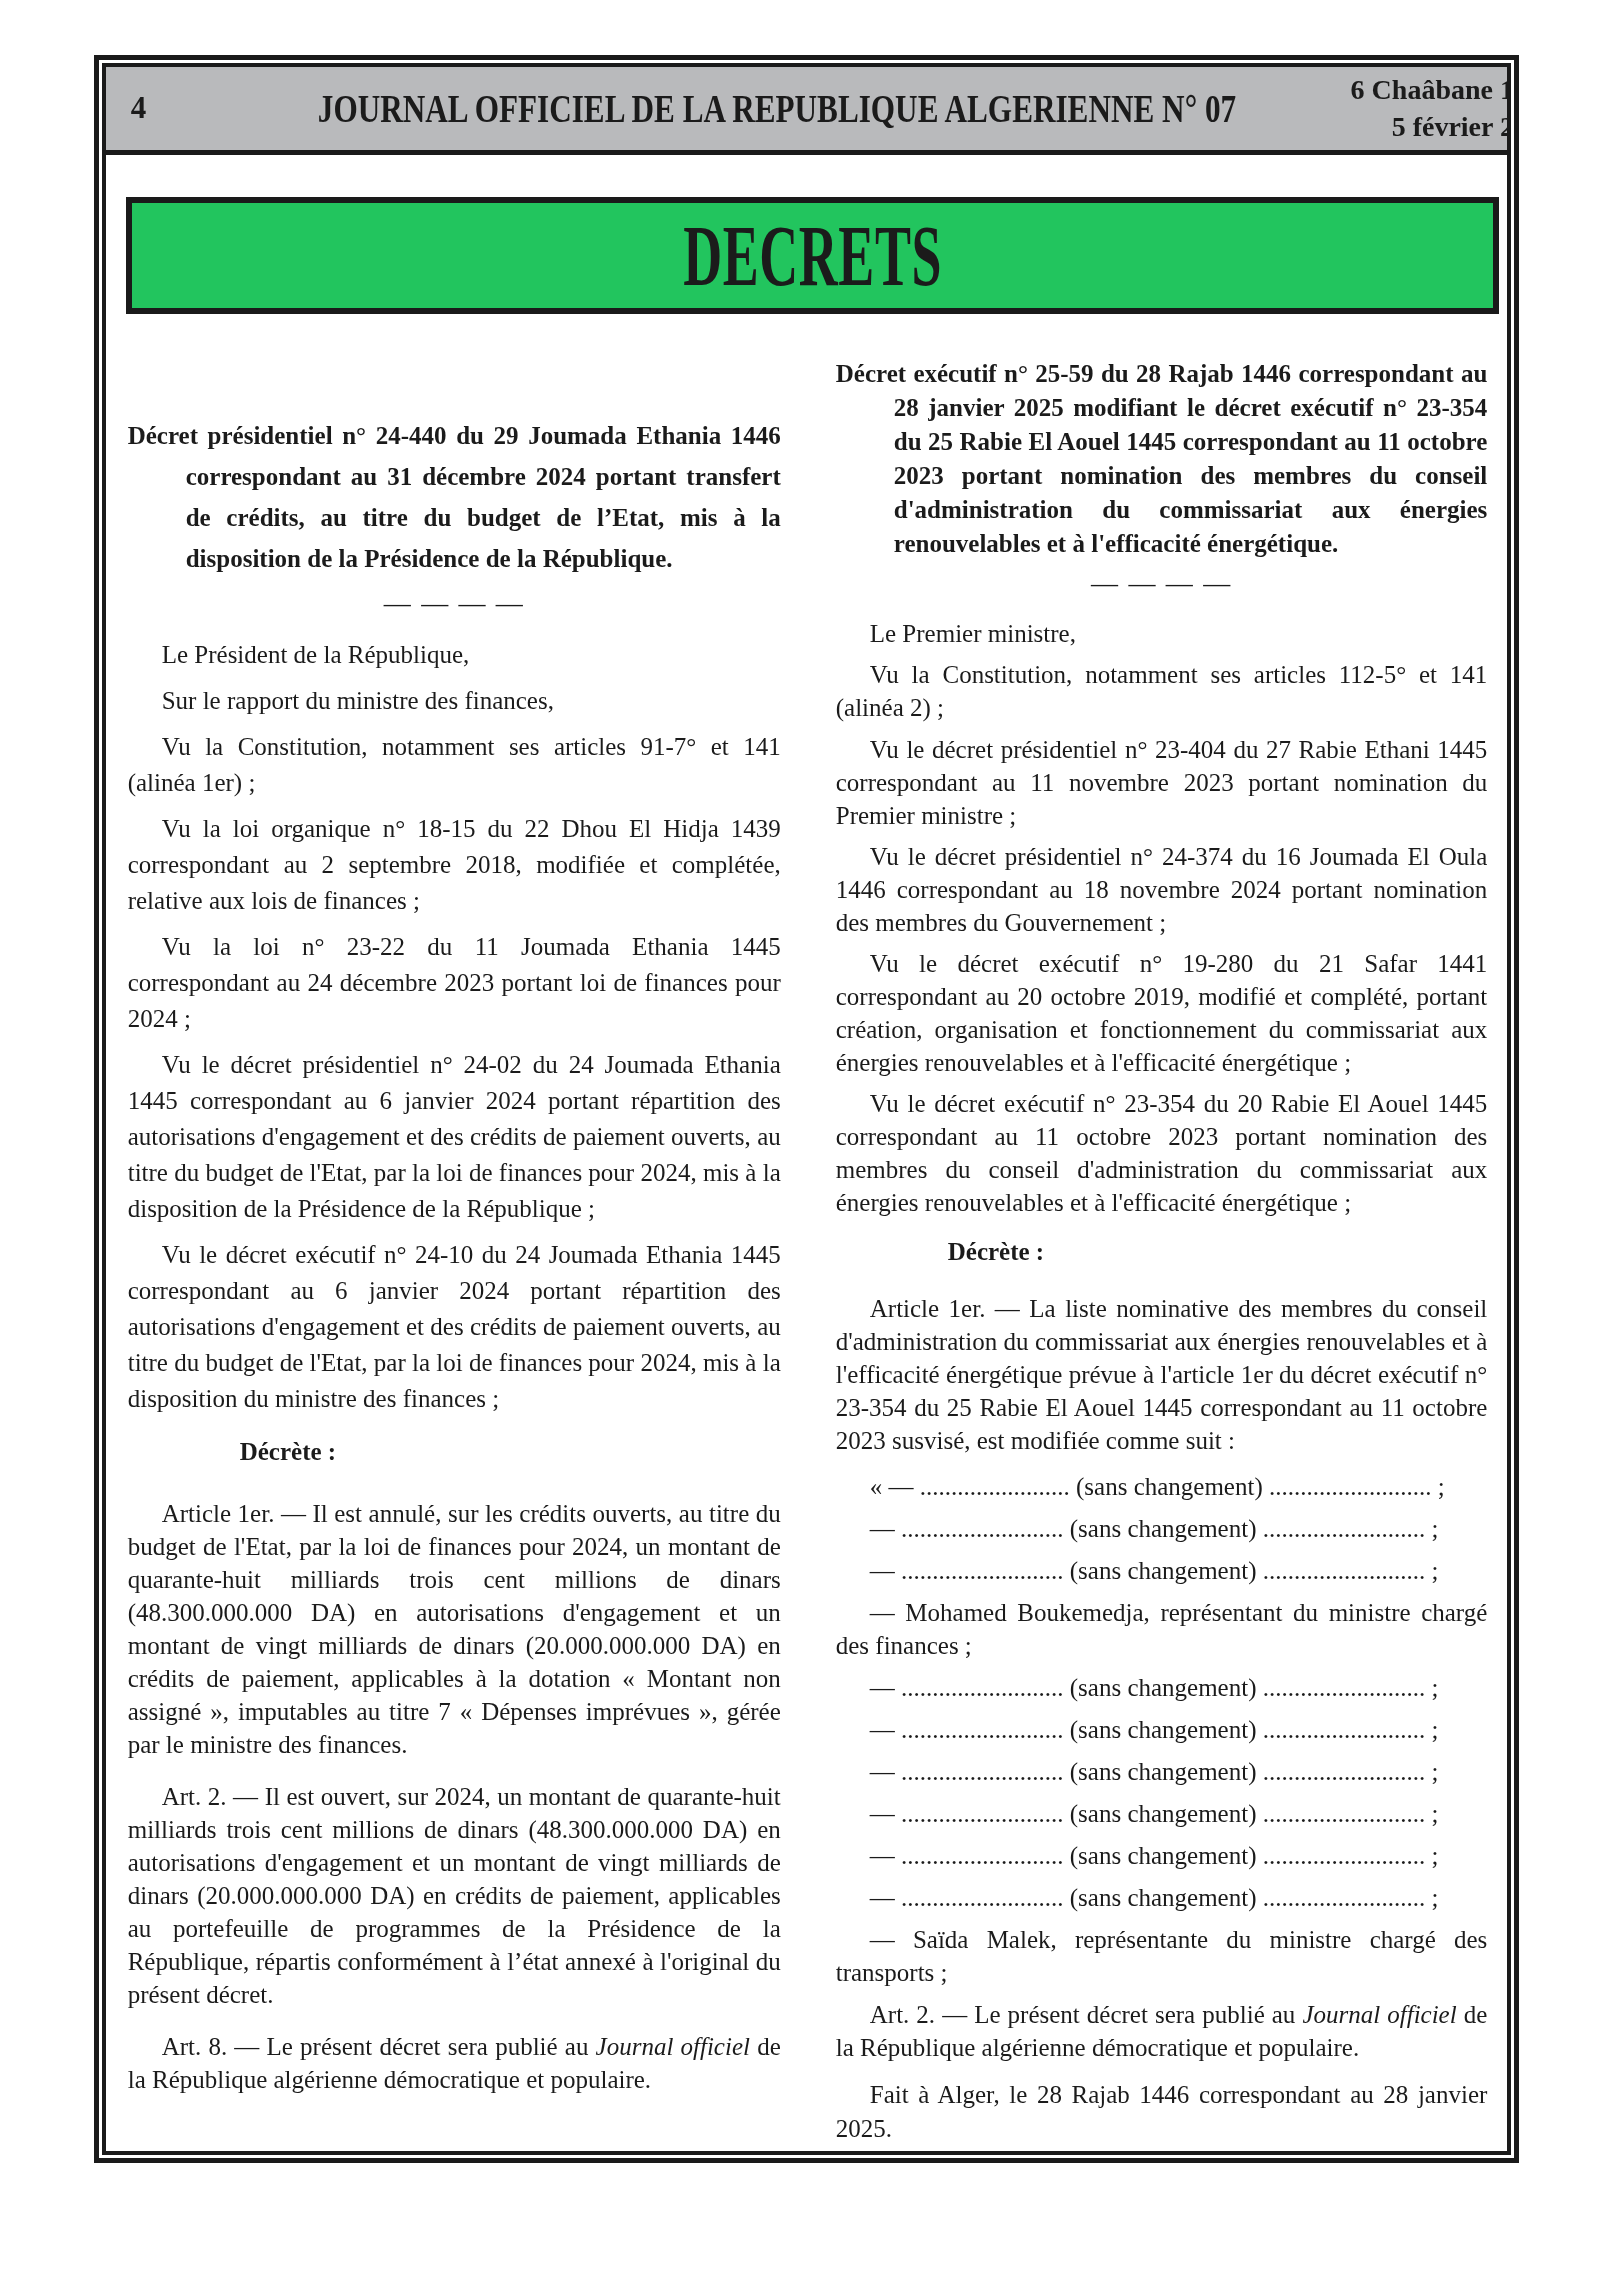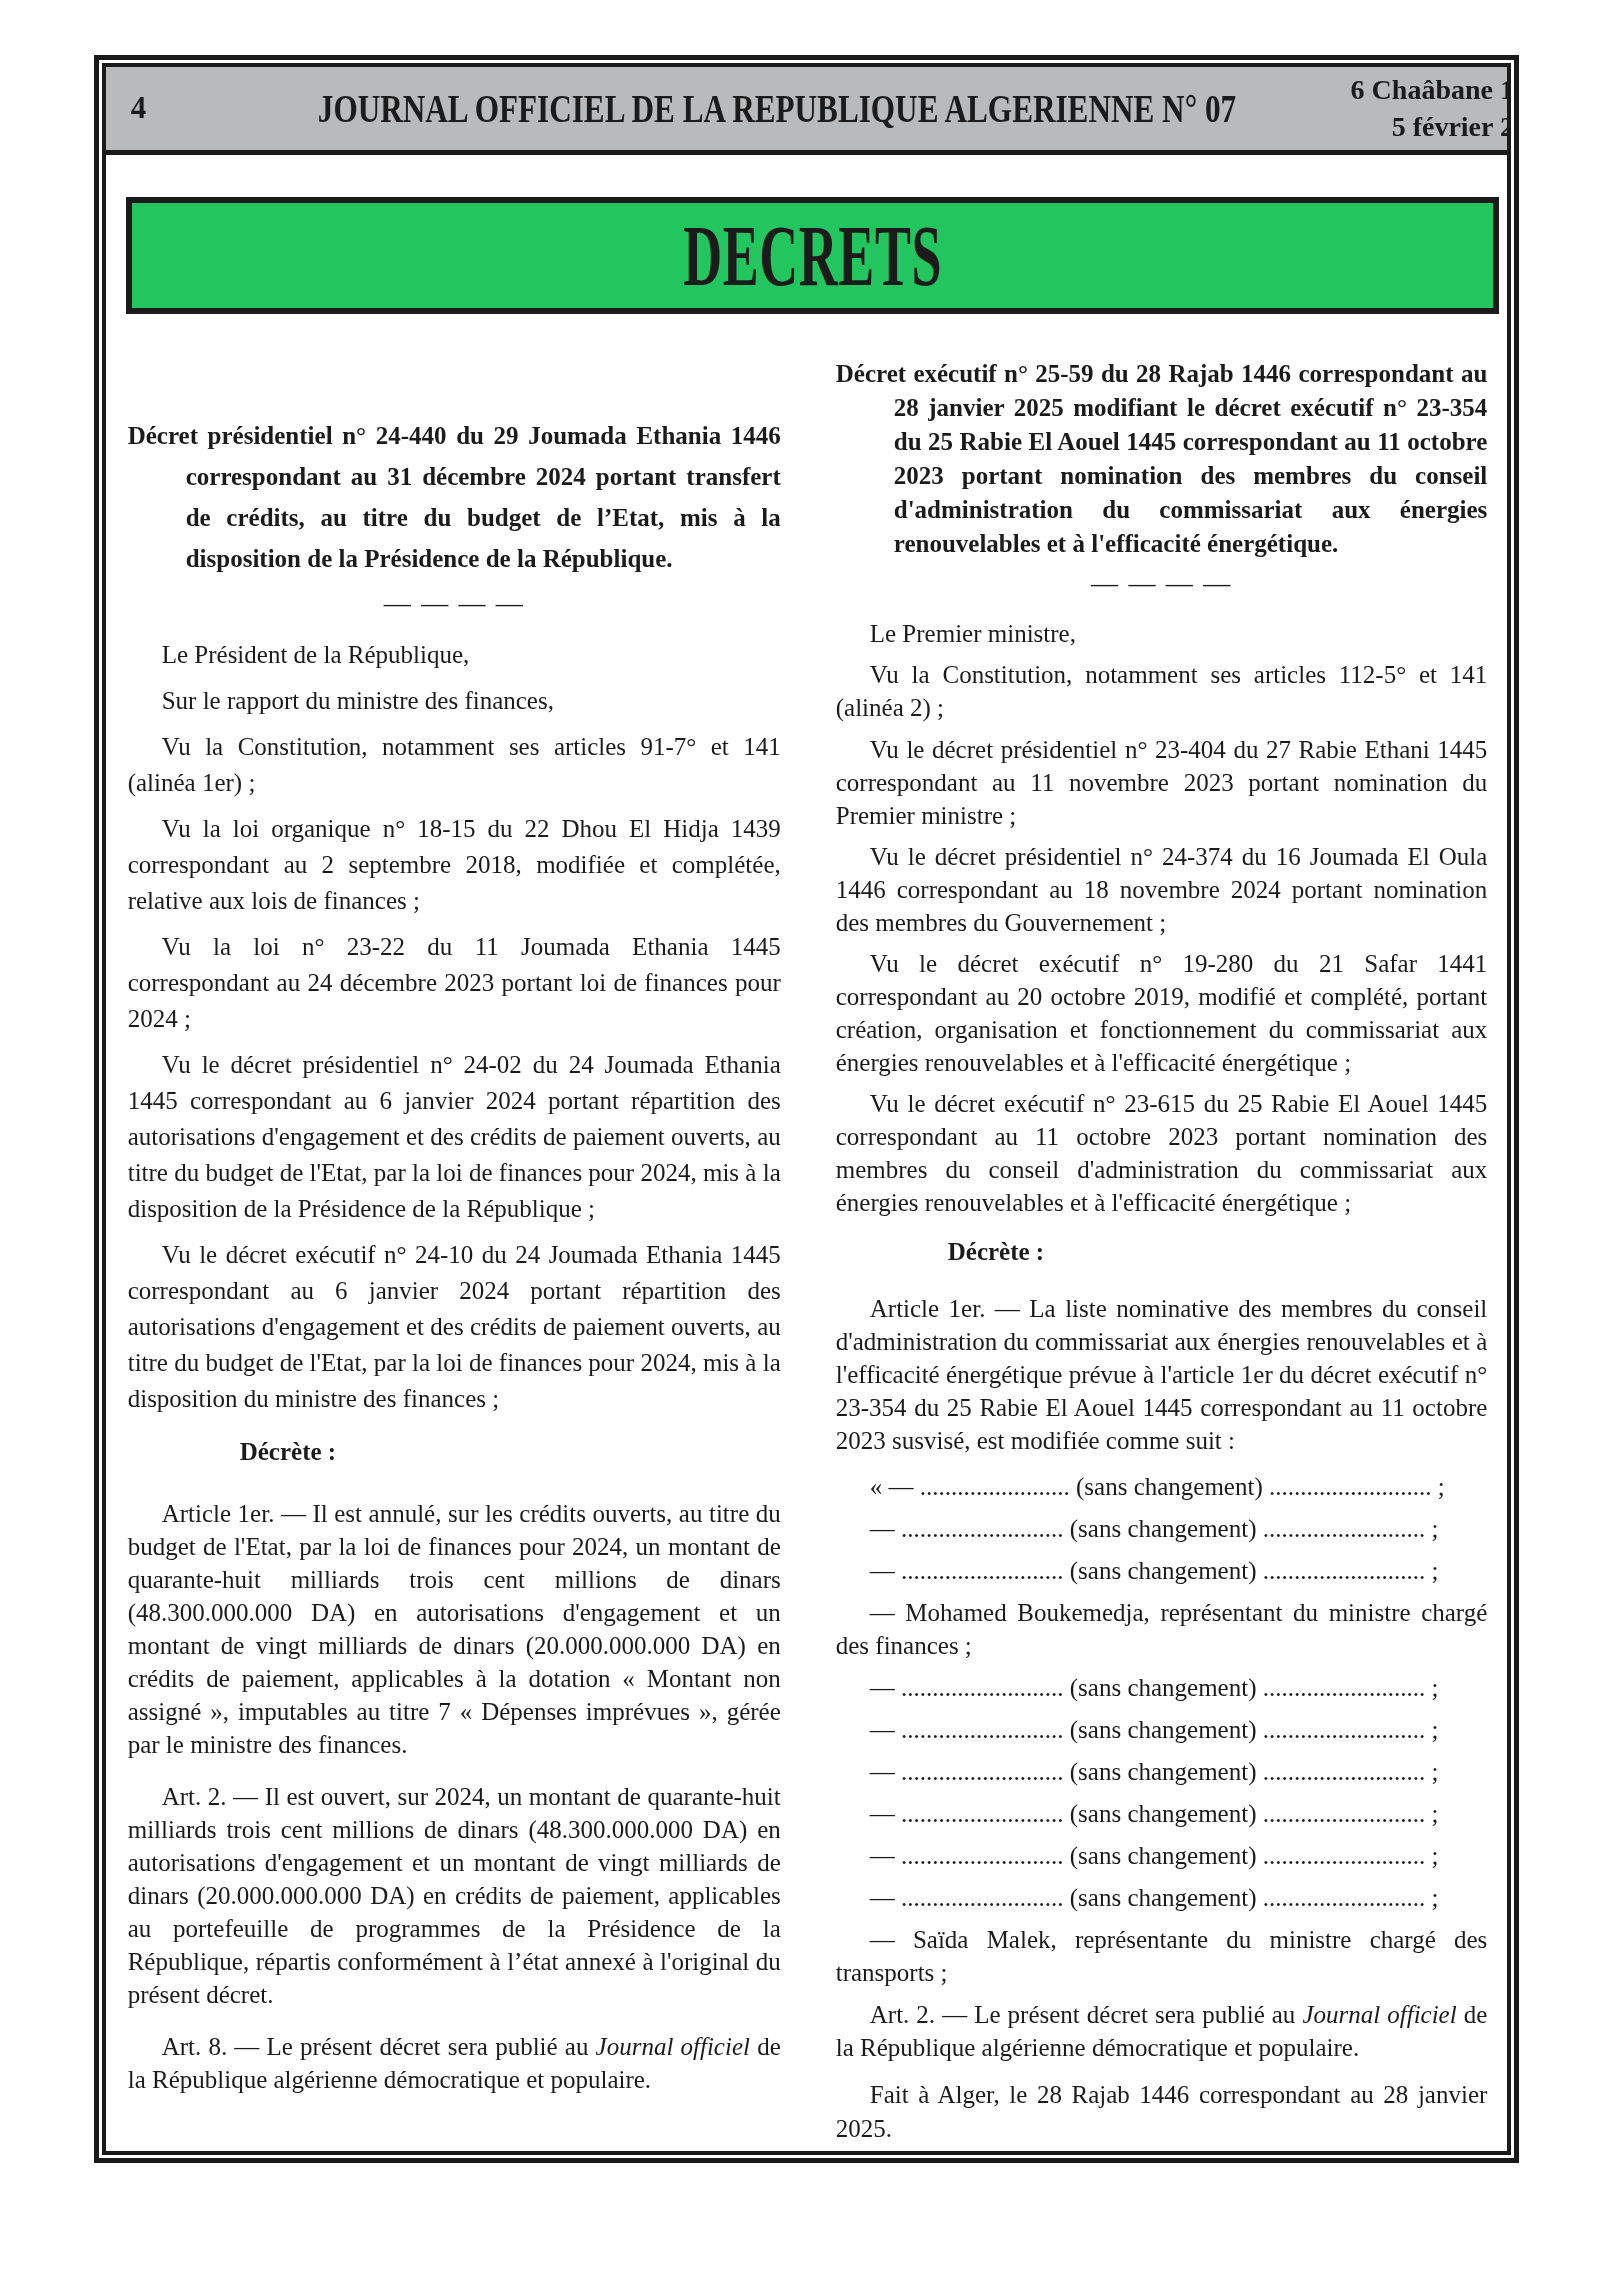--- a/index.html
+++ b/index.html
@@ -91,21 +91,21 @@
           </div>
         <div class="rule"></div>
         <div class="col col-right">
             <div class="blk h"><span>Décret exécutif n° 25-59 du 28 Rajab 1446 correspondant au 28 janvier 2025 modifiant le décret exécutif n° 23-354 du 25 Rabie El Aouel 1445 correspondant au 11 octobre 2023 portant nomination des membres du conseil d'administration du commissariat aux énergies renouvelables et à l'efficacité énergétique.</span></div>
             <div class="blk sep"><span>— — — —</span></div>
             <div class="blk p"><span>Le Premier ministre,</span></div>
             <div class="blk p"><span>Vu la Constitution, notamment ses articles 112-5° et 141 (alinéa 2) ;</span></div>
             <div class="blk p"><span>Vu le décret présidentiel n° 23-404 du 27 Rabie Ethani 1445 correspondant au 11 novembre 2023 portant nomination du Premier ministre ;</span></div>
             <div class="blk p"><span>Vu le décret présidentiel n° 24-374 du 16 Joumada El Oula 1446 correspondant au 18 novembre 2024 portant nomination des membres du Gouvernement ;</span></div>
             <div class="blk p"><span>Vu le décret exécutif n° 19-280 du 21 Safar 1441 correspondant au 20 octobre 2019, modifié et complété, portant création, organisation et fonctionnement du commissariat aux énergies renouvelables et à l'efficacité énergétique ;</span></div>
-            <div class="blk p"><span>Vu le décret exécutif n° 23-615 du 25 Rabie El Aouel 1445 correspondant au 11 octobre 2023 portant nomination des membres du conseil d'administration du commissariat aux énergies renouvelables et à l'efficacité énergétique ;</span></div>
+            <div class="blk p"><span>Vu le décret exécutif n° 23-354 du 20 Rabie El Aouel 1445 correspondant au 11 octobre 2023 portant nomination des membres du conseil d'administration du commissariat aux énergies renouvelables et à l'efficacité énergétique ;</span></div>
             <div class="blk decrete"><span>Décrète :</span></div>
             <div class="blk a"><span>Article 1er. — La liste nominative des membres du conseil d'administration du commissariat aux énergies renouvelables et à l'efficacité énergétique prévue à l'article 1er du décret exécutif n° 23-354 du 25 Rabie El Aouel 1445 correspondant au 11 octobre 2023 susvisé, est modifiée comme suit :</span></div>
             <div class="blk row"><span>« — ........................ (sans changement) .......................... ;</span></div>
             <div class="blk row"><span>— .......................... (sans changement) .......................... ;</span></div>
             <div class="blk row"><span>— .......................... (sans changement) .......................... ;</span></div>
             <div class="blk row"><span>— Mohamed Boukemedja, représentant du ministre chargé des finances ;</span></div>
             <div class="blk row"><span>— .......................... (sans changement) .......................... ;</span></div>
             <div class="blk row"><span>— .......................... (sans changement) .......................... ;</span></div>
             <div class="blk row"><span>— .......................... (sans changement) .......................... ;</span></div>
             <div class="blk row"><span>— .......................... (sans changement) .......................... ;</span></div>

